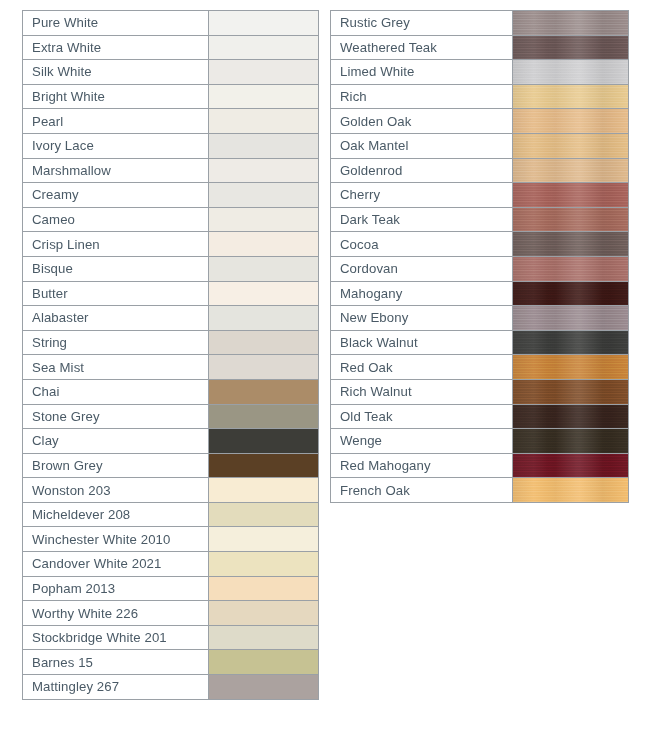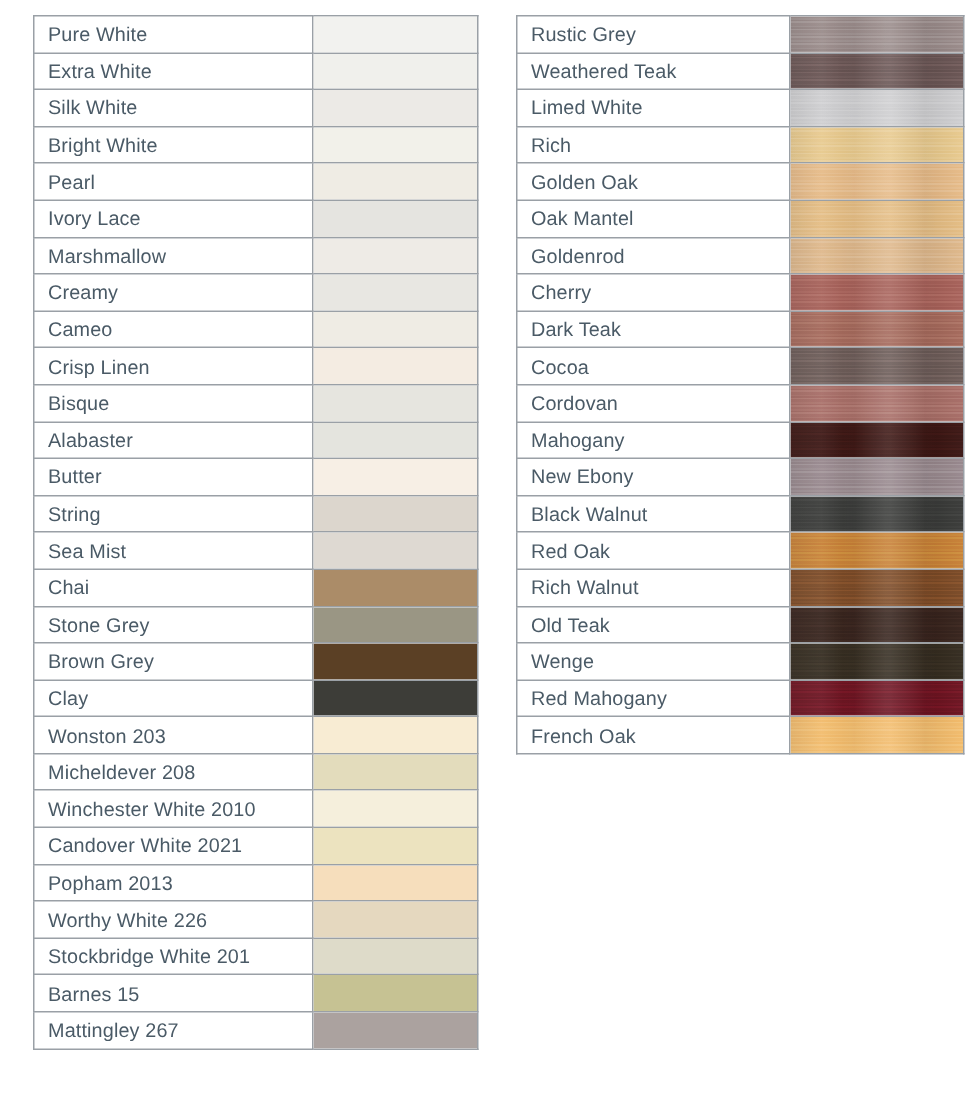--- a/index.html
+++ b/index.html
@@ -10,21 +10,21 @@
     overflow:hidden;
   }
   .page{position:relative;width:650px;height:740px;}
 
   .swatch-table{
     position:absolute;
     border-collapse:collapse;
     table-layout:fixed;
   }
   .swatch-table.left{ left:22px; top:10px; width:296px; }
-  .swatch-table.right{ left:344px; top:10px; width:298px; }
+  .swatch-table.right{ left:330px; top:10px; width:298px; }
 
   .swatch-table td{
     border:1px solid #9aa0a6;
     padding:0;
     height:24.6px;
     box-sizing:border-box;
   }
   .swatch-table.left td.name{ width:186px; }
   .swatch-table.left td.chip{ width:110px; }
   .swatch-table.right td.name{ width:182px; }
@@ -144,32 +144,32 @@
             <div class="fill" style="background: rgb(244, 236, 226);"></div>
           </td>
         </tr>
         <tr>
           <td class="name">Bisque</td>
           <td class="chip">
             <div class="fill" style="background: rgb(230, 229, 223);"></div>
           </td>
         </tr>
         <tr>
+          <td class="name">Butter</td>
+          <td class="chip">
+            <div class="fill" style="background: rgb(247, 239, 229);"></div>
+          </td>
+        </tr>
+        <tr>
           <td class="name">Alabaster</td>
           <td class="chip">
             <div class="fill" style="background: rgb(228, 228, 222);"></div>
           </td>
         </tr>
         <tr>
-          <td class="name">Butter</td>
-          <td class="chip">
-            <div class="fill" style="background: rgb(247, 239, 229);"></div>
-          </td>
-        </tr>
-        <tr>
           <td class="name">String</td>
           <td class="chip">
             <div class="fill" style="background: rgb(220, 214, 205);"></div>
           </td>
         </tr>
         <tr>
           <td class="name">Sea Mist</td>
           <td class="chip">
             <div class="fill" style="background: rgb(222, 217, 210);"></div>
           </td>
@@ -180,29 +180,29 @@
             <div class="fill" style="background: rgb(171, 140, 104);"></div>
           </td>
         </tr>
         <tr>
           <td class="name">Stone Grey</td>
           <td class="chip">
             <div class="fill" style="background: rgb(154, 150, 132);"></div>
           </td>
         </tr>
         <tr>
+          <td class="name">Clay</td>
+          <td class="chip">
+            <div class="fill" style="background: rgb(61, 61, 56);"></div>
+          </td>
+        </tr>
+        <tr>
           <td class="name">Brown Grey</td>
           <td class="chip">
             <div class="fill" style="background: rgb(91, 64, 37);"></div>
-          </td>
-        </tr>
-        <tr>
-          <td class="name">Clay</td>
-          <td class="chip">
-            <div class="fill" style="background: rgb(61, 61, 56);"></div>
           </td>
         </tr>
         <tr>
           <td class="name">Wonston 203</td>
           <td class="chip">
             <div class="fill" style="background: rgb(248, 236, 211);"></div>
           </td>
         </tr>
         <tr>
           <td class="name">Micheldever 208</td>

